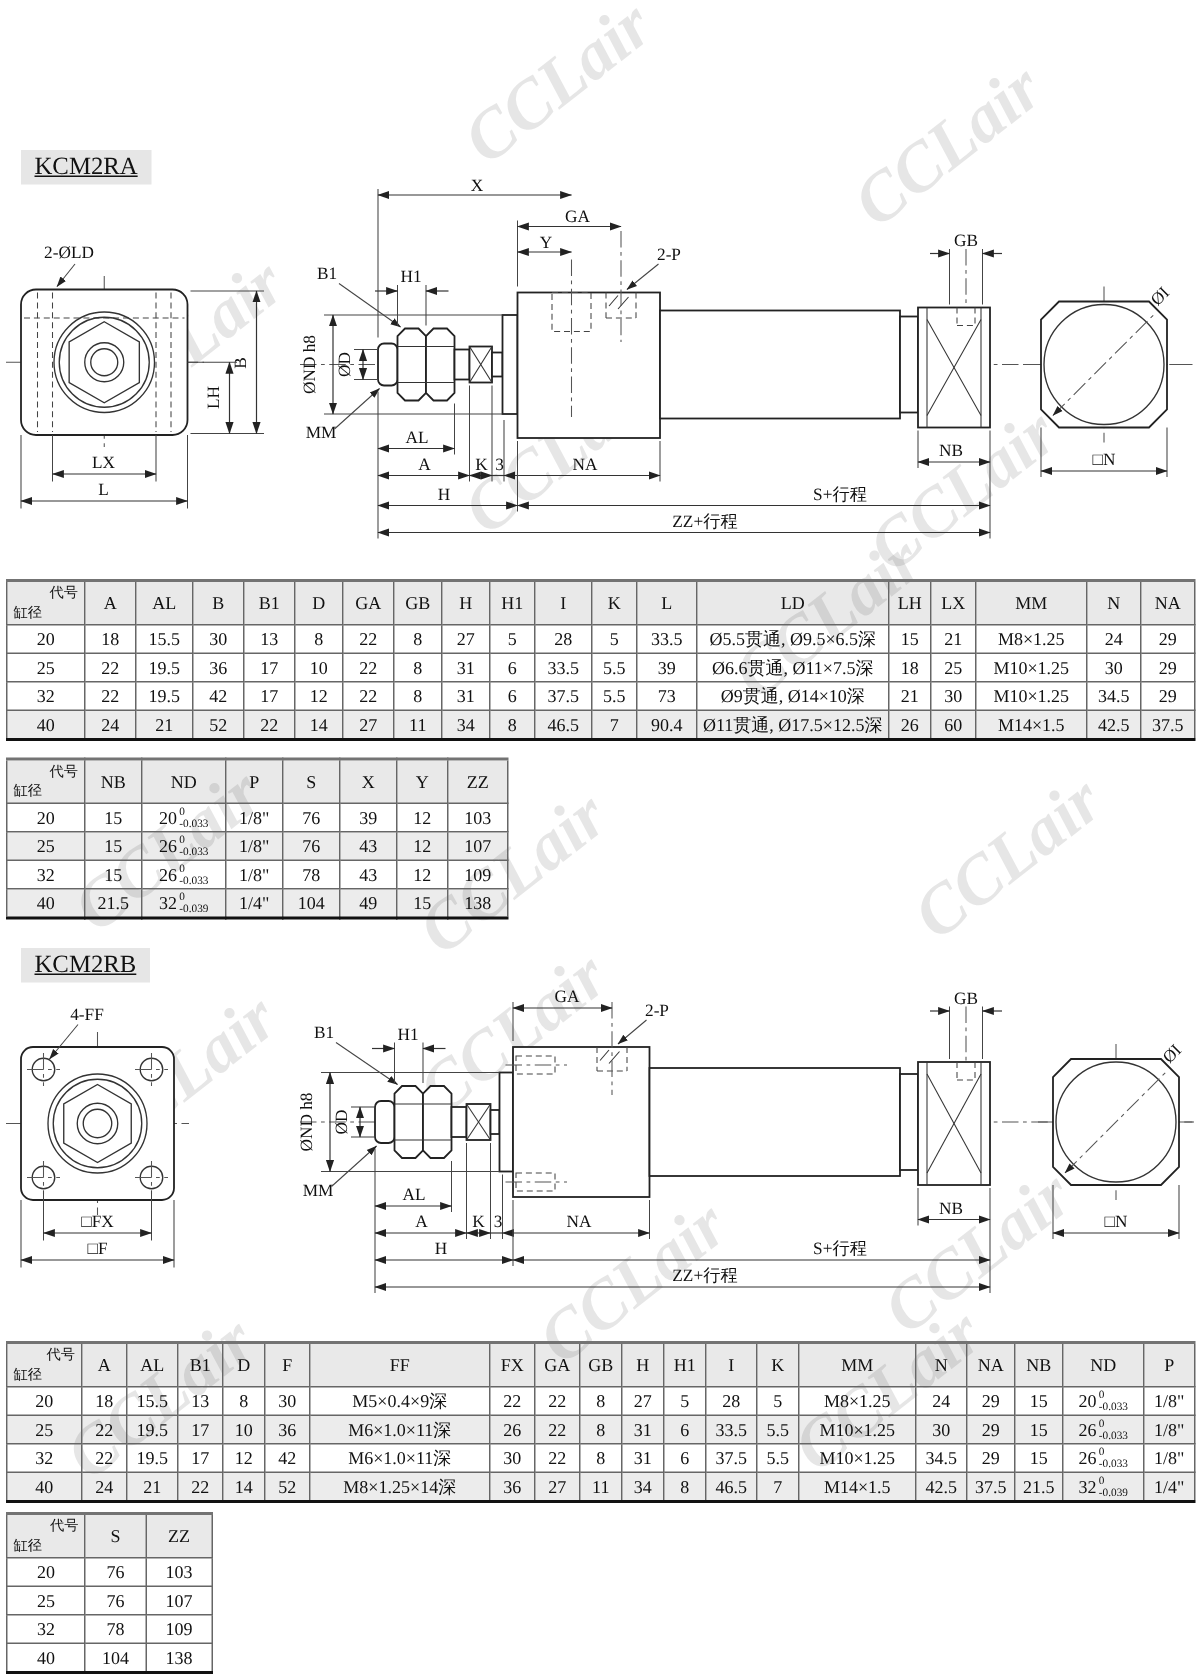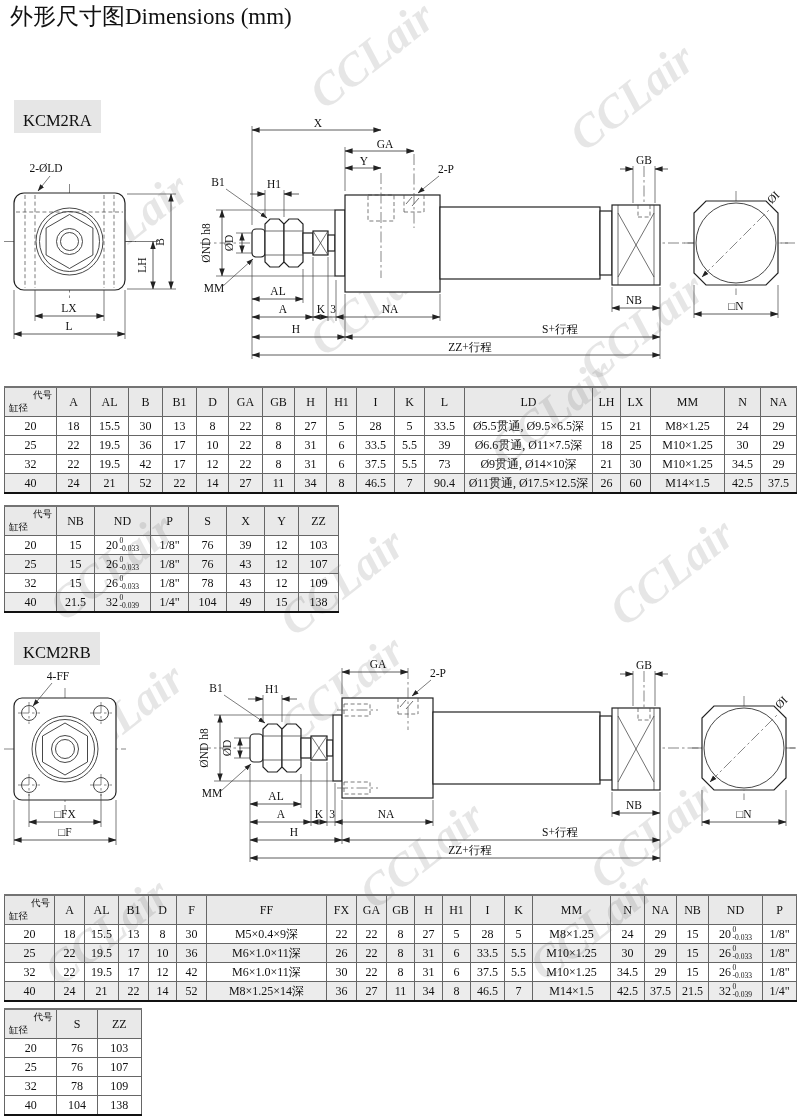--- a/index.html
+++ b/index.html
@@ -5,21 +5,21 @@
   html,body{margin:0;padding:0;}
   body{width:800px;height:1116px;position:relative;background:#fff;overflow:hidden;
        font-family:"Liberation Serif",serif;color:#111;}
   .abs{position:absolute;}
   
   .wm{position:absolute;font-family:"Liberation Serif",serif;font-weight:bold;font-style:italic;
       font-size:46px;color:rgba(60,60,60,0.13);transform:rotate(-38deg);z-index:0;
       white-space:nowrap;pointer-events:none;}
   
   #title{left:10px;top:2px;font-size:23px;line-height:1.32;z-index:2;}
-  .seclabel{position:absolute;background:#e6e6e6;padding:11px 9px 2px 9px;font-size:16.5px;z-index:2;}
+  .seclabel{position:absolute;background:#e6e6e6;padding:1px 9px 2px 9px;font-size:16.5px;z-index:2;text-decoration:underline;}
   
   .dtable{position:absolute;z-index:1;}
   .dtable table{border-collapse:collapse;table-layout:fixed;width:100%;
       font-size:12px;text-align:center;}
   .dtable td,.dtable th{border:1px solid #666;padding:0;height:18px;font-weight:normal;
       overflow:hidden;white-space:nowrap;background:transparent;}
   .dtable thead th{height:28px;background:rgba(0,0,0,0.085);}
   .dtable tr.shaded td{background:rgba(0,0,0,0.075);}
   .dtable table{border-top:2px solid #737373;border-bottom:2px solid #111;}
   th.corner{position:relative;font-size:9.5px;background:rgba(0,0,0,0.085);
@@ -53,21 +53,20 @@
 <div class="wm" style="left:270px;top:555px">CCLair</div>
 <div class="wm" style="left:600px;top:545px">CCLair</div>
 <div class="wm" style="left:50px;top:690px">CCLair</div>
 <div class="wm" style="left:270px;top:662px">CCLair</div>
 <div class="wm" style="left:580px;top:808px">CCLair</div>
 <div class="wm" style="left:350px;top:828px">CCLair</div>
 <div class="wm" style="left:35px;top:905px">CCLair</div>
 <div class="wm" style="left:520px;top:900px">CCLair</div>
 
 <div id="title" class="abs">
-  <div>外形尺寸图Dimensions (mm)</div>
 </div>
 
 <div class="seclabel" style="left:14px;top:100px">KCM2RA</div>
 <div class="seclabel" style="left:14px;top:632px">KCM2RB</div>
 
 <svg style="top:118px" width="800" height="268" viewBox="0 0 800 268">
   <defs>
     <marker id="arA" viewBox="0 0 10 10" refX="9.5" refY="5" markerWidth="10" markerHeight="10" orient="auto-start-reverse">
       <path d="M0,1.6 L10,5 L0,8.4 Z" fill="#222"></path>
     </marker>

